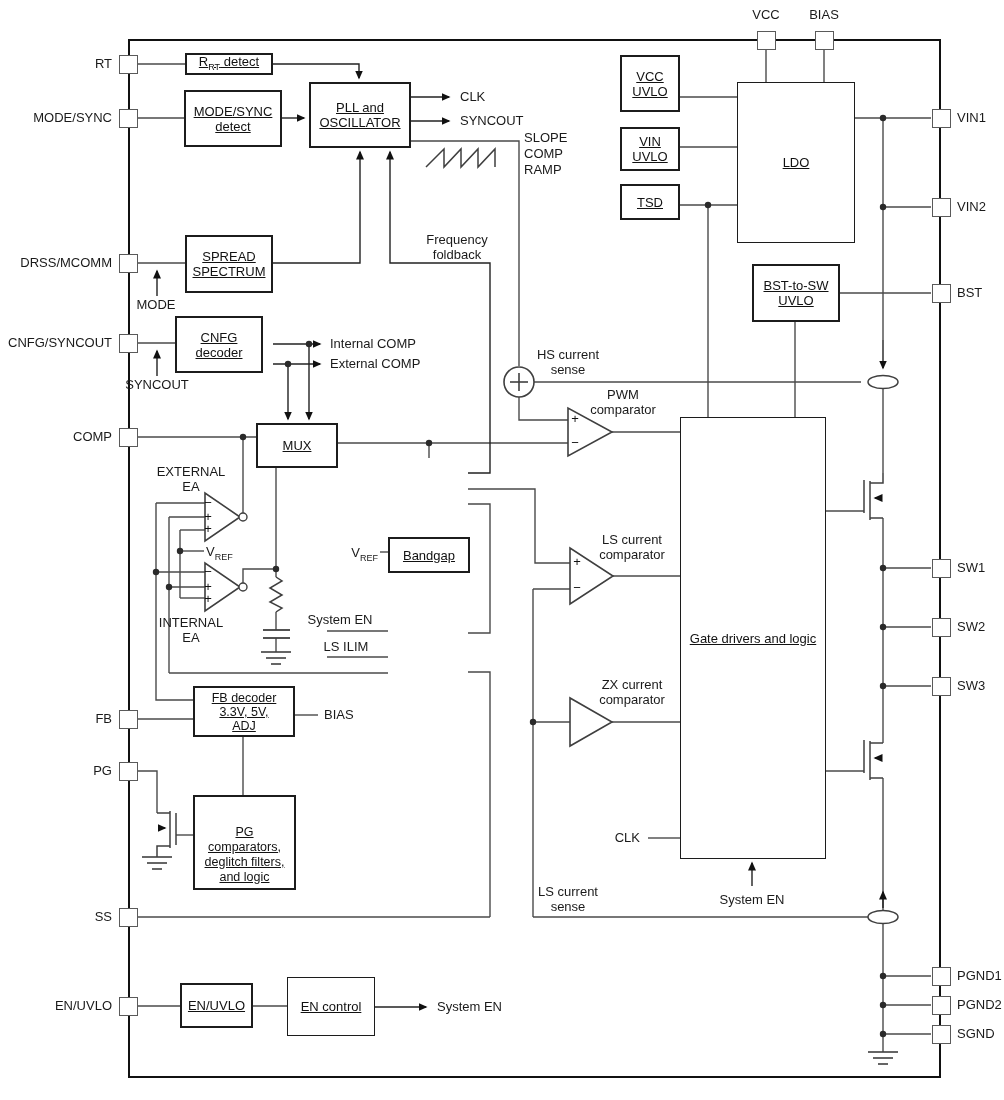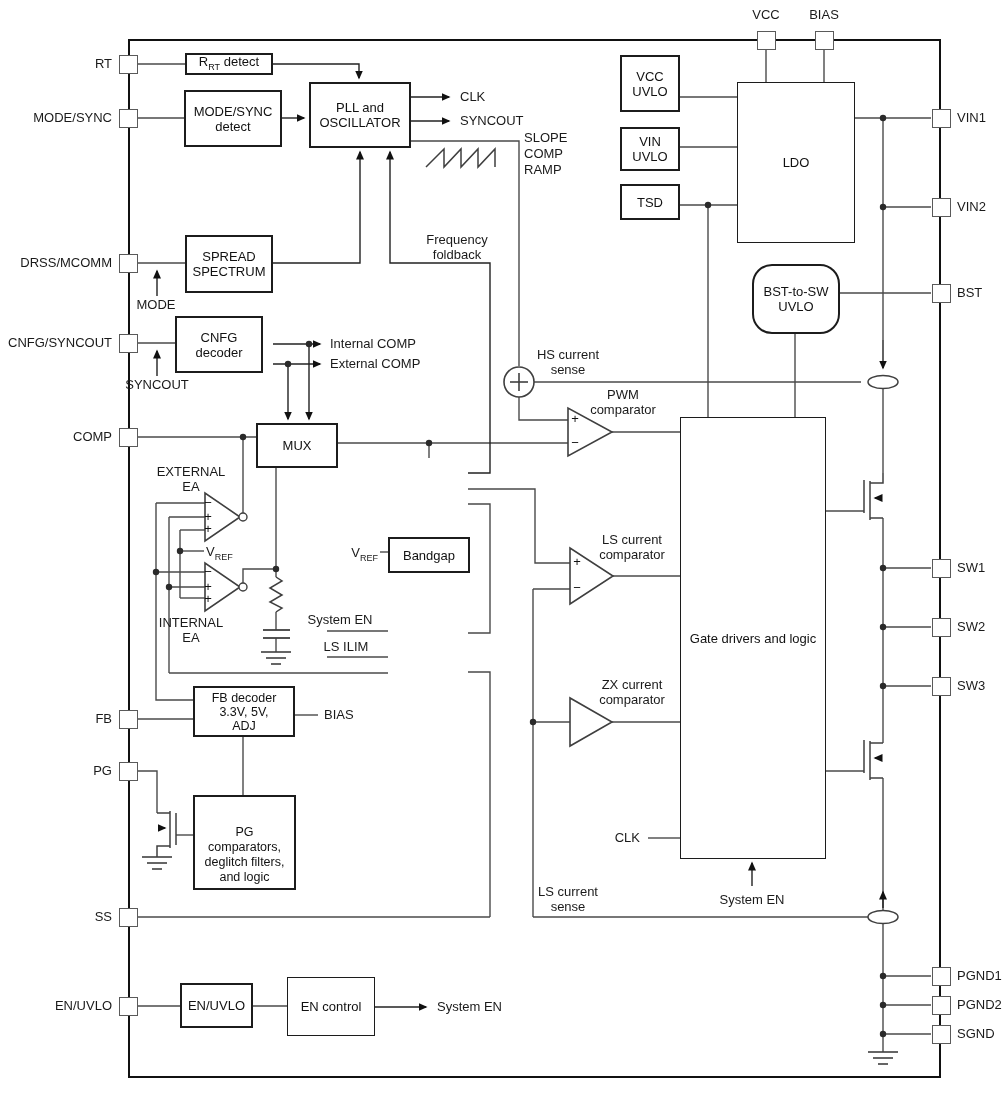--- a/index.html
+++ b/index.html
@@ -5,21 +5,21 @@
   html,body{margin:0;padding:0;background:#ffffff;}
   #stage{position:relative;width:1004px;height:1100px;background:#fff;
          font-family:"Liberation Sans","DejaVu Sans",sans-serif;overflow:hidden;}
   #border-rect{position:absolute;left:128px;top:39px;width:813px;height:1039px;
                border:2.5px solid #111;box-sizing:border-box;z-index:1;}
   #wires{position:absolute;left:0;top:0;z-index:2;}
   .blk{position:absolute;background:#fff;border:2.2px solid #1c1c1c;display:flex;
        align-items:center;justify-content:center;text-align:center;font-size:13px;
        line-height:15px;color:#111;box-sizing:border-box;z-index:3;}
   .blk.thin{border-width:1.6px;}
-  .blk .t{display:block;}
+  .blk .t{display:block;text-decoration:underline;}
   .lbl{position:absolute;font-size:13px;line-height:15px;color:#1a1a1a;
        white-space:nowrap;z-index:4;}
   .lbl.wrap{white-space:normal;}
   .lbl.ctr{text-align:center;}
   .lbl.rgt{text-align:right;}
   .pin{position:absolute;width:19px;height:19px;background:#fff;border:1.8px solid #5a5a5a;
        box-sizing:border-box;z-index:5;}
   sub{font-size:9px;}
   .keepspace{white-space:pre;}
   .sgn{position:absolute;font-size:13px;color:#111;z-index:4;width:12px;text-align:center;}
@@ -272,21 +272,21 @@
   </div>
   <div class="blk" style="left:620px;top:127px;width:60px;height:44px;">
     <span class="t" style="width:40px;">VIN UVLO</span>
   </div>
   <div class="blk" style="left:620px;top:184px;width:60px;height:36px;">
     <span class="t">TSD</span>
   </div>
   <div class="blk thin" style="left:737px;top:82px;width:118px;height:161px;">
     <span class="t">LDO</span>
   </div>
-  <div class="blk" style="left:752px;top:264px;width:88px;height:70px;border-radius:20px;">
+  <div class="blk" style="left:752px;top:264px;width:88px;height:58px;">
     <span class="t" style="width:76px;">BST-to-SW UVLO</span>
   </div>
   <div class="blk thin" style="left:680px;top:417px;width:146px;height:442px;">
     <span class="t" style="width:140px;">Gate drivers and logic</span>
   </div>
 
   <div class="pin" style="left:756.5px;top:30.5px;"></div>
   <div class="pin" style="left:814.5px;top:30.5px;"></div>
   <div class="pin" style="left:118.5px;top:54.5px;"></div>
   <div class="pin" style="left:118.5px;top:108.5px;"></div>

